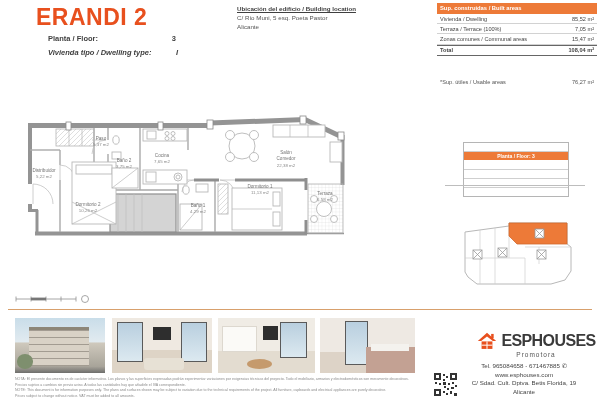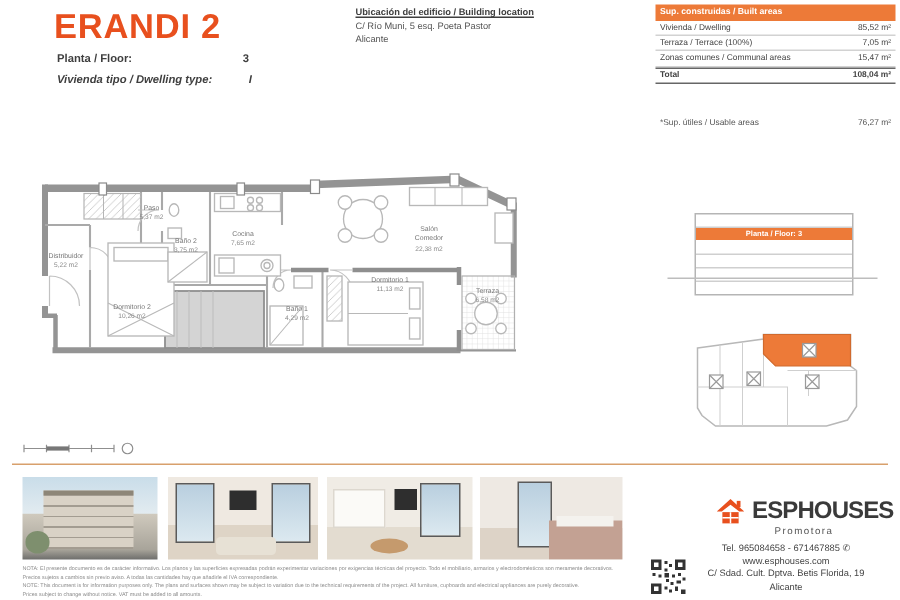--- a/index.html
+++ b/index.html
@@ -2,21 +2,21 @@
 <html><head>
 <meta charset="utf-8">
 <style>
   html,body{margin:0;padding:0;background:#fff;}
   #page{position:relative;width:600px;height:400px;background:#ffffff;overflow:hidden;
         font-family:"Liberation Sans",sans-serif;color:#3b3b3b;}
   .abs{position:absolute;}
 
   
   #title{left:36px;top:4px;font-size:23px;font-weight:bold;letter-spacing:.5px;color:#E8501E;}
-  .spec-row{left:38px;width:190px;display:flex;justify-content:space-between;
+  .spec-row{left:48px;width:190px;display:flex;justify-content:space-between;
             font-size:7.5px;font-weight:bold;color:#3f3f3f;}
   #loc{left:237px;top:4px;font-size:6.2px;line-height:9px;color:#555;}
   #loc .h{font-weight:bold;text-decoration:underline;color:#3f3f3f;}
 
   
   #areas{left:437px;top:3px;width:160px;font-size:5.6px;color:#444;}
   #areas .thead{background:#ED7A38;color:#fff;font-weight:bold;font-size:5.8px;
                 padding:2px 3px;height:7px;line-height:7px;}
   .trow{display:flex;justify-content:space-between;padding:1.6px 3px;border-bottom:1px solid #d2d2d2;}
   .trow.total{border-top:1px solid #666;border-bottom:1px solid #666;font-weight:bold;}

